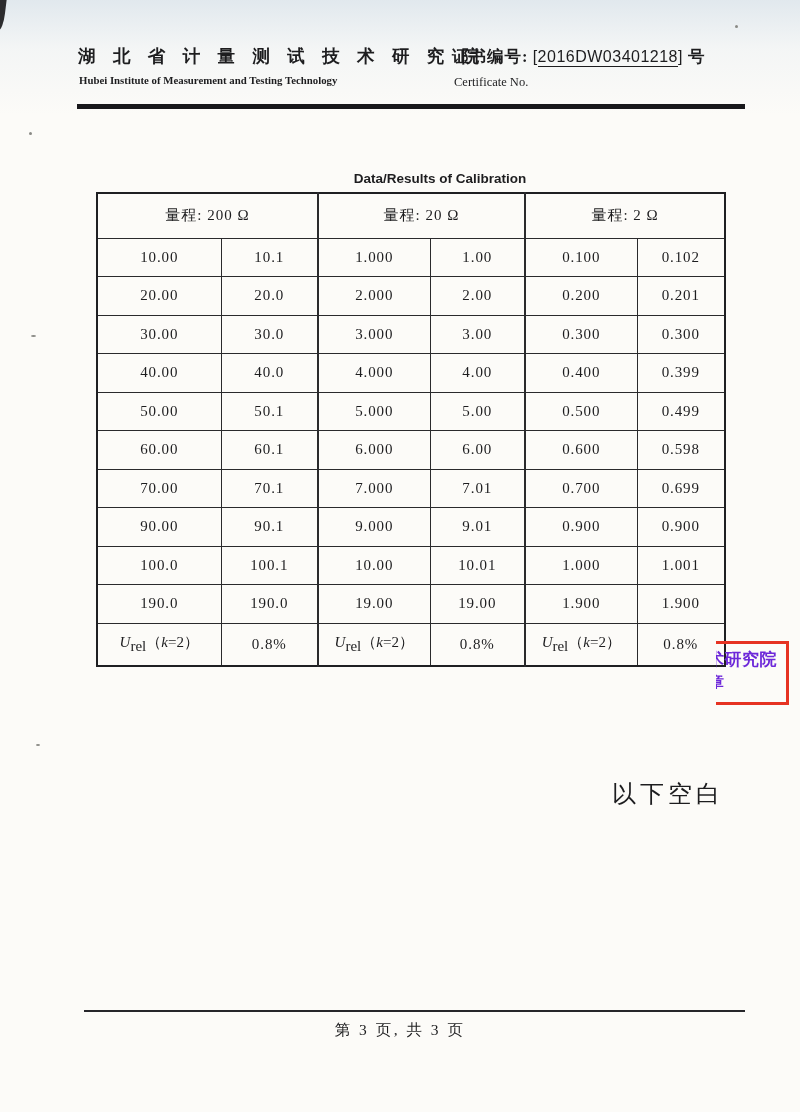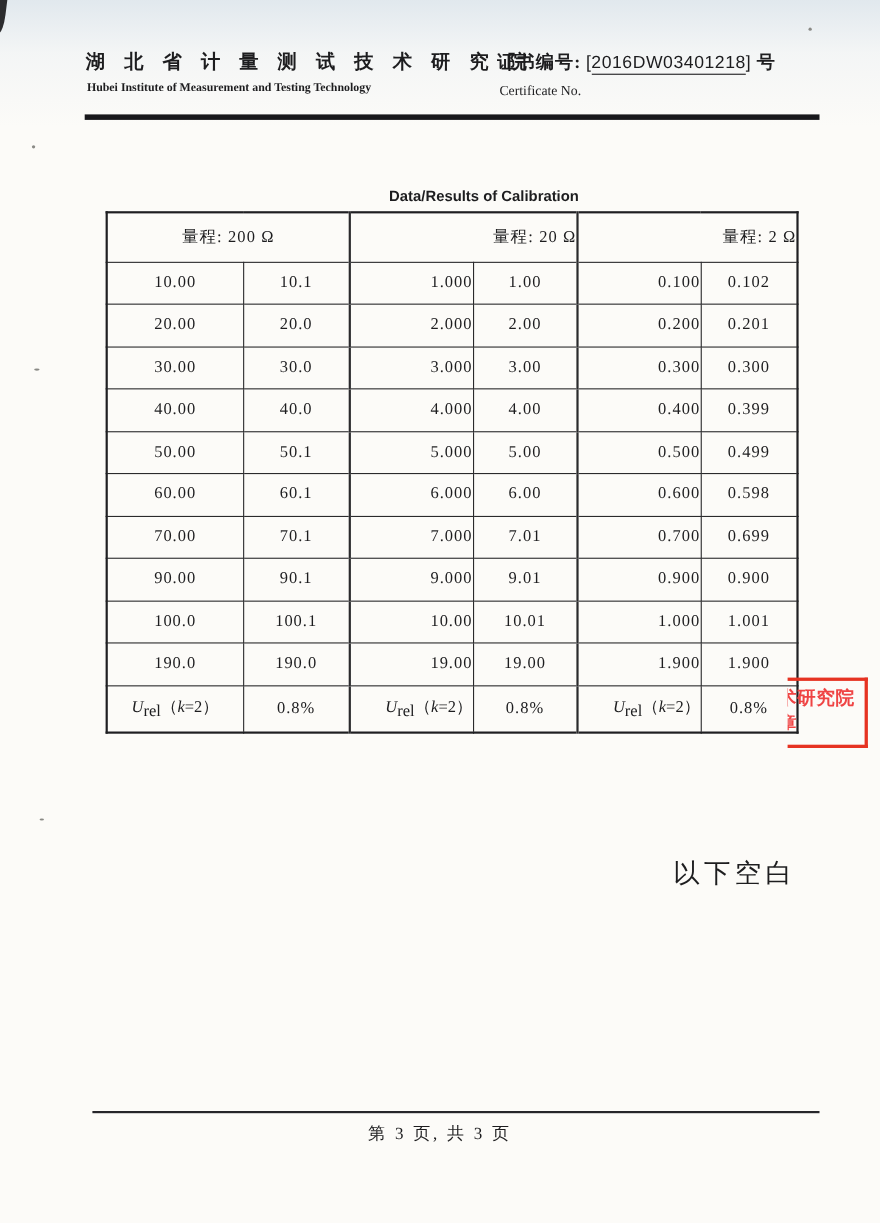--- a/index.html
+++ b/index.html
@@ -31,37 +31,37 @@
   .title-cn { position:absolute; left:0; top:128px; width:800px; text-align:center;
     font-size:28px; font-weight:bold; letter-spacing:3px; }
   .title-en { position:absolute; left:0; top:171px; width:800px; text-align:center;
     font-family:"Liberation Sans","DejaVu Sans",sans-serif; font-size:13.5px; font-weight:bold;margin-left:40px; }
 
   
   table.cal { position:absolute; left:96px; top:192px; width:628px;
     border-collapse:collapse; table-layout:fixed; border:2.6px solid #1f1f22; }
   table.cal td { border:1.4px solid #2a2a2c; text-align:center; vertical-align:middle;
     font-size:15px; padding:0; overflow:hidden; }
-  table.cal td.grp { border-left-width:2.4px;text-align:right; }
+  table.cal td.grp { border-left-width:2.4px; }
   tr.r-range { height:45px;padding-left:48px; }
   tr.r-head  { height:48px; }
   tr.r-data  { height:38.5px; }
   tr.r-unc   { height:43px; }
   td.range-cell { letter-spacing:1px; }
   td.col-head   { letter-spacing:0.5px; }
   td.num { letter-spacing:0.9px; }
   td.unc-label i { font-style:italic; }
   td.unc-label sub { font-size:15px; letter-spacing:0; }
 
   .blank-note { position:absolute; left:96px; top:760px; width:628px; text-align:right;
     font-size:24px; letter-spacing:4px;margin-top:18px; }
 
   
-  .stamp { position:absolute; left:716px; top:616px; width:70px; height:58px;
-    border:3.2px solid #e63322; border-left:none; overflow:hidden; color:#ef4444; }
+  .stamp { position:absolute; left:716px; top:641px; width:70px; height:58px;
+    border:3.2px solid #e63322; border-left:none; overflow:hidden; color:#6d28d9; }
   .stamp .l1 { margin:4px 0 0 -9px; font-size:17px; font-weight:bold; letter-spacing:0.5px; white-space:nowrap; }
   .stamp .l2 { margin:2px 0 0 -7px; font-size:15px; font-weight:bold; }
 
   
   .foot-rule { position:absolute; left:84px; top:1010px; width:661px; height:2.2px; background:#26262a; }
   .foot-text { position:absolute; left:0; top:1020px; width:800px; text-align:center;
     font-size:15.5px; letter-spacing:2.5px; }
 </style>
 </head>
 <body>

